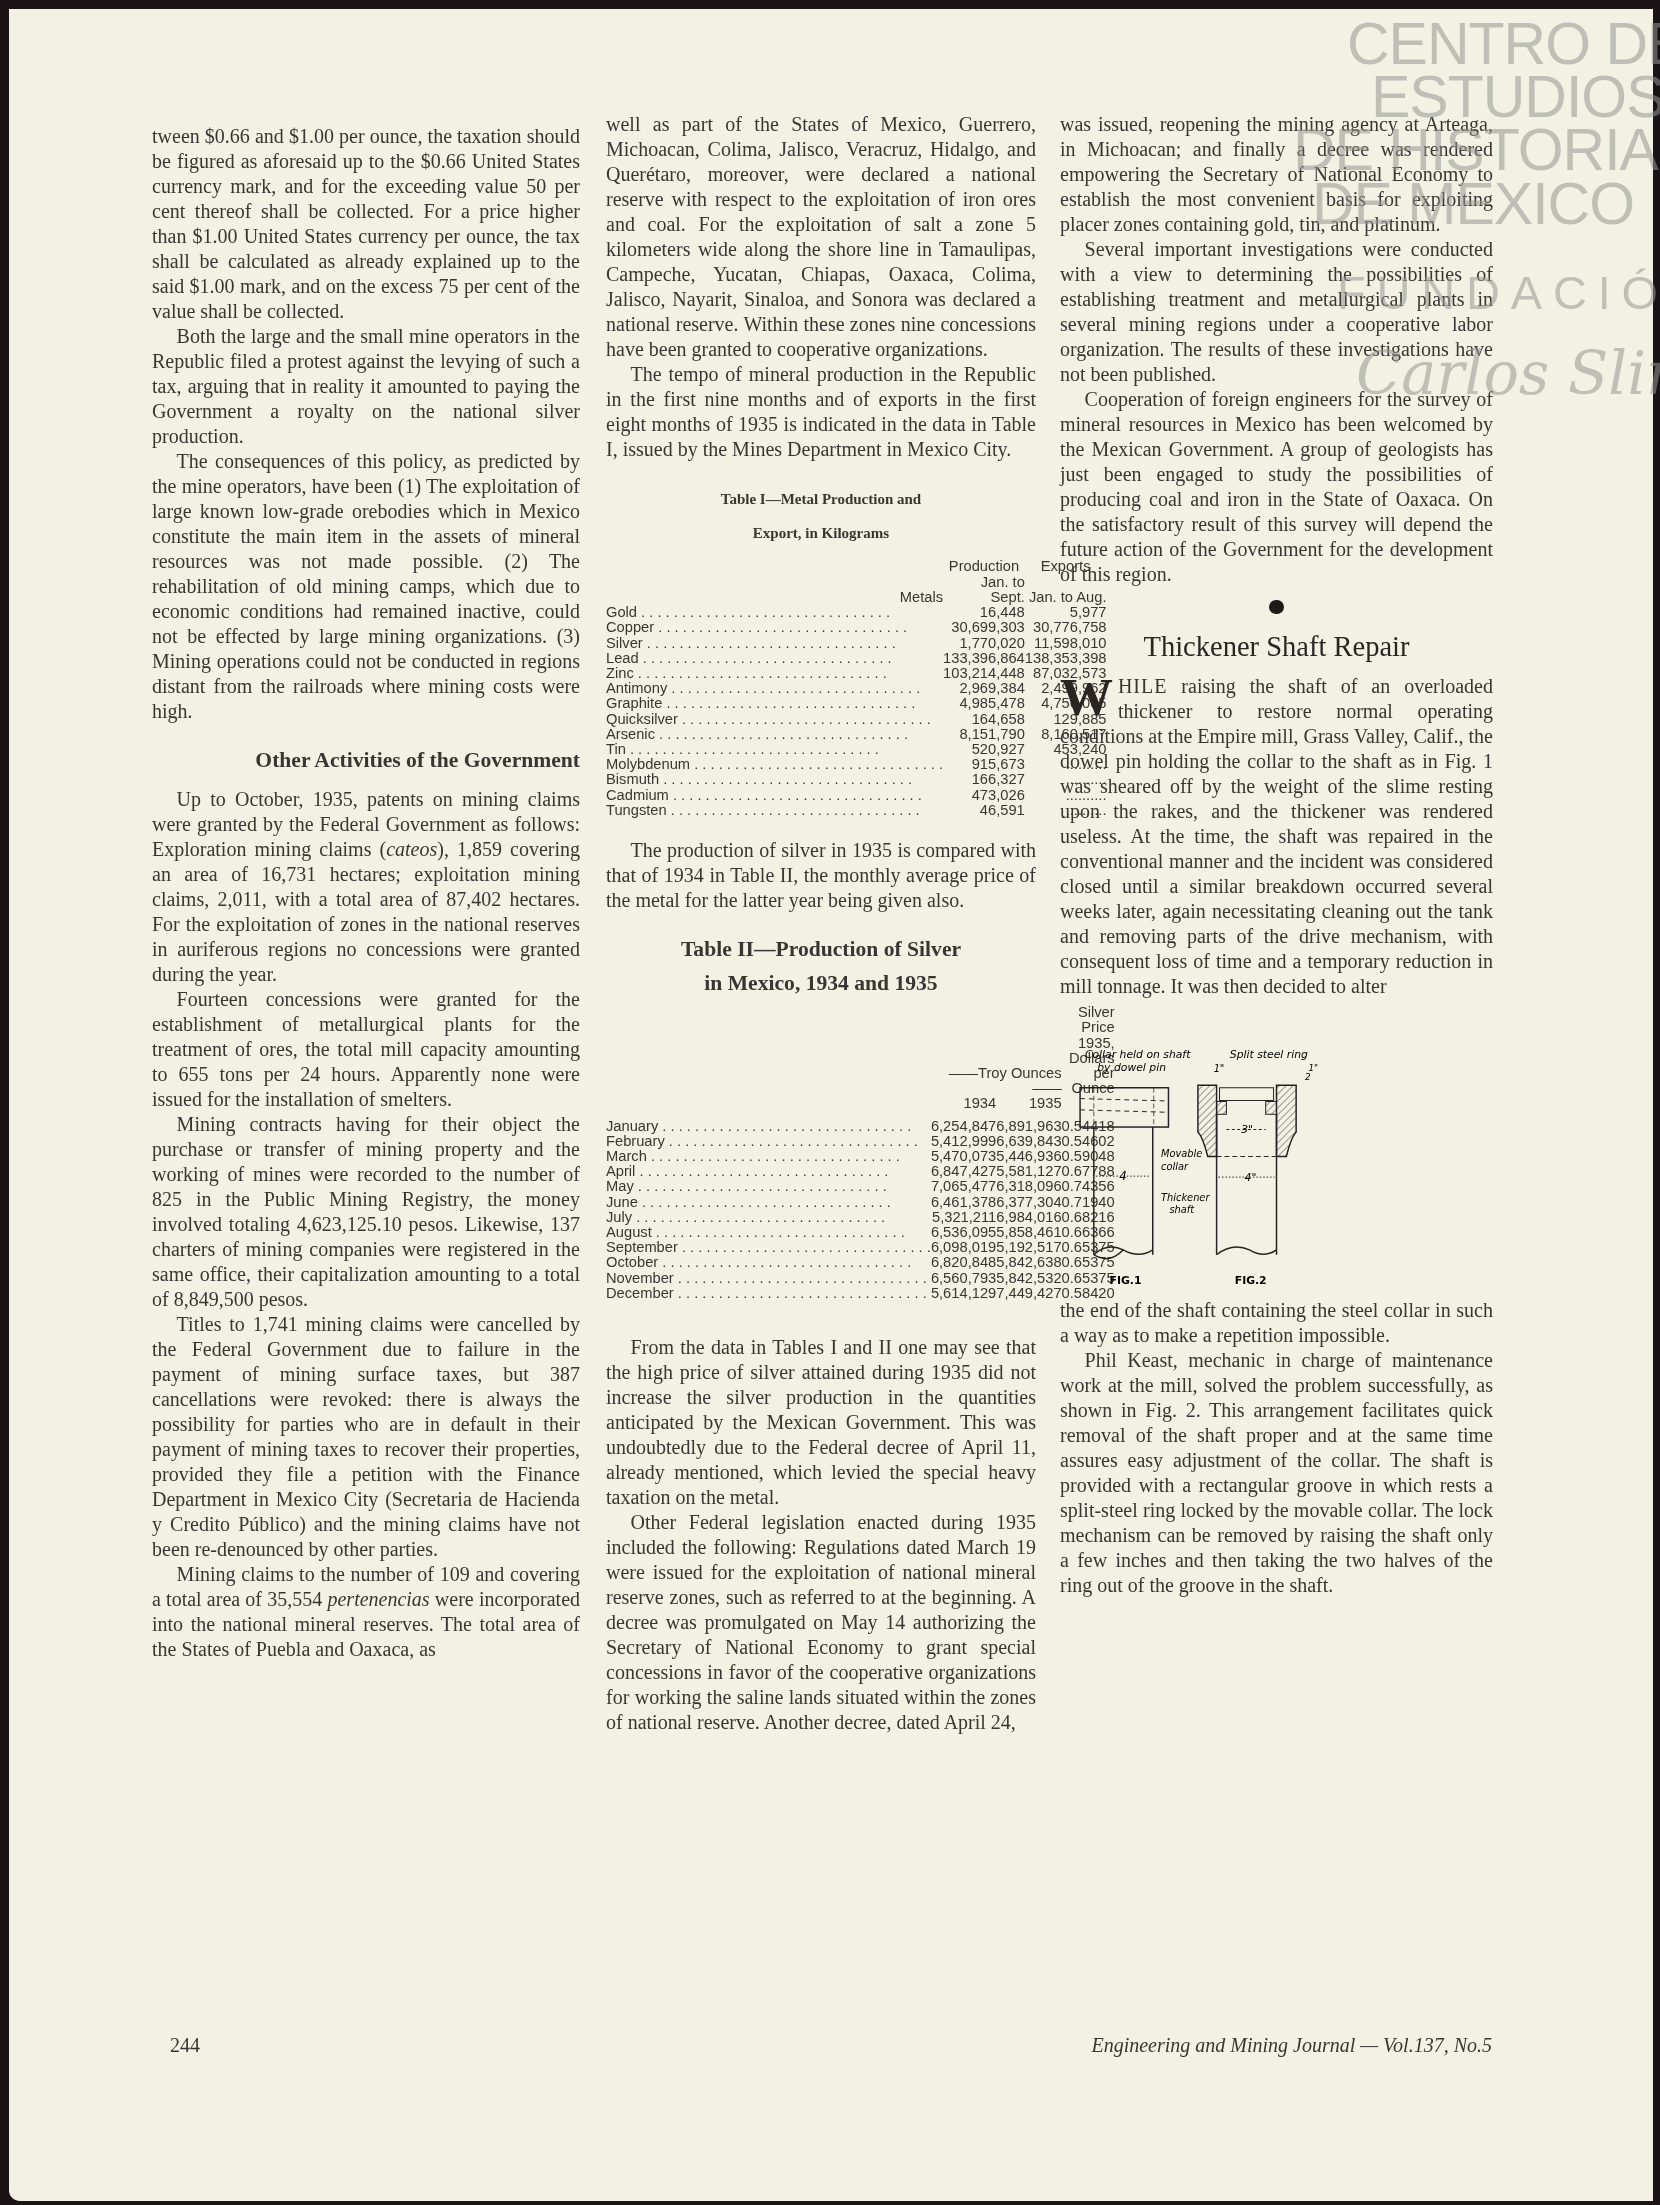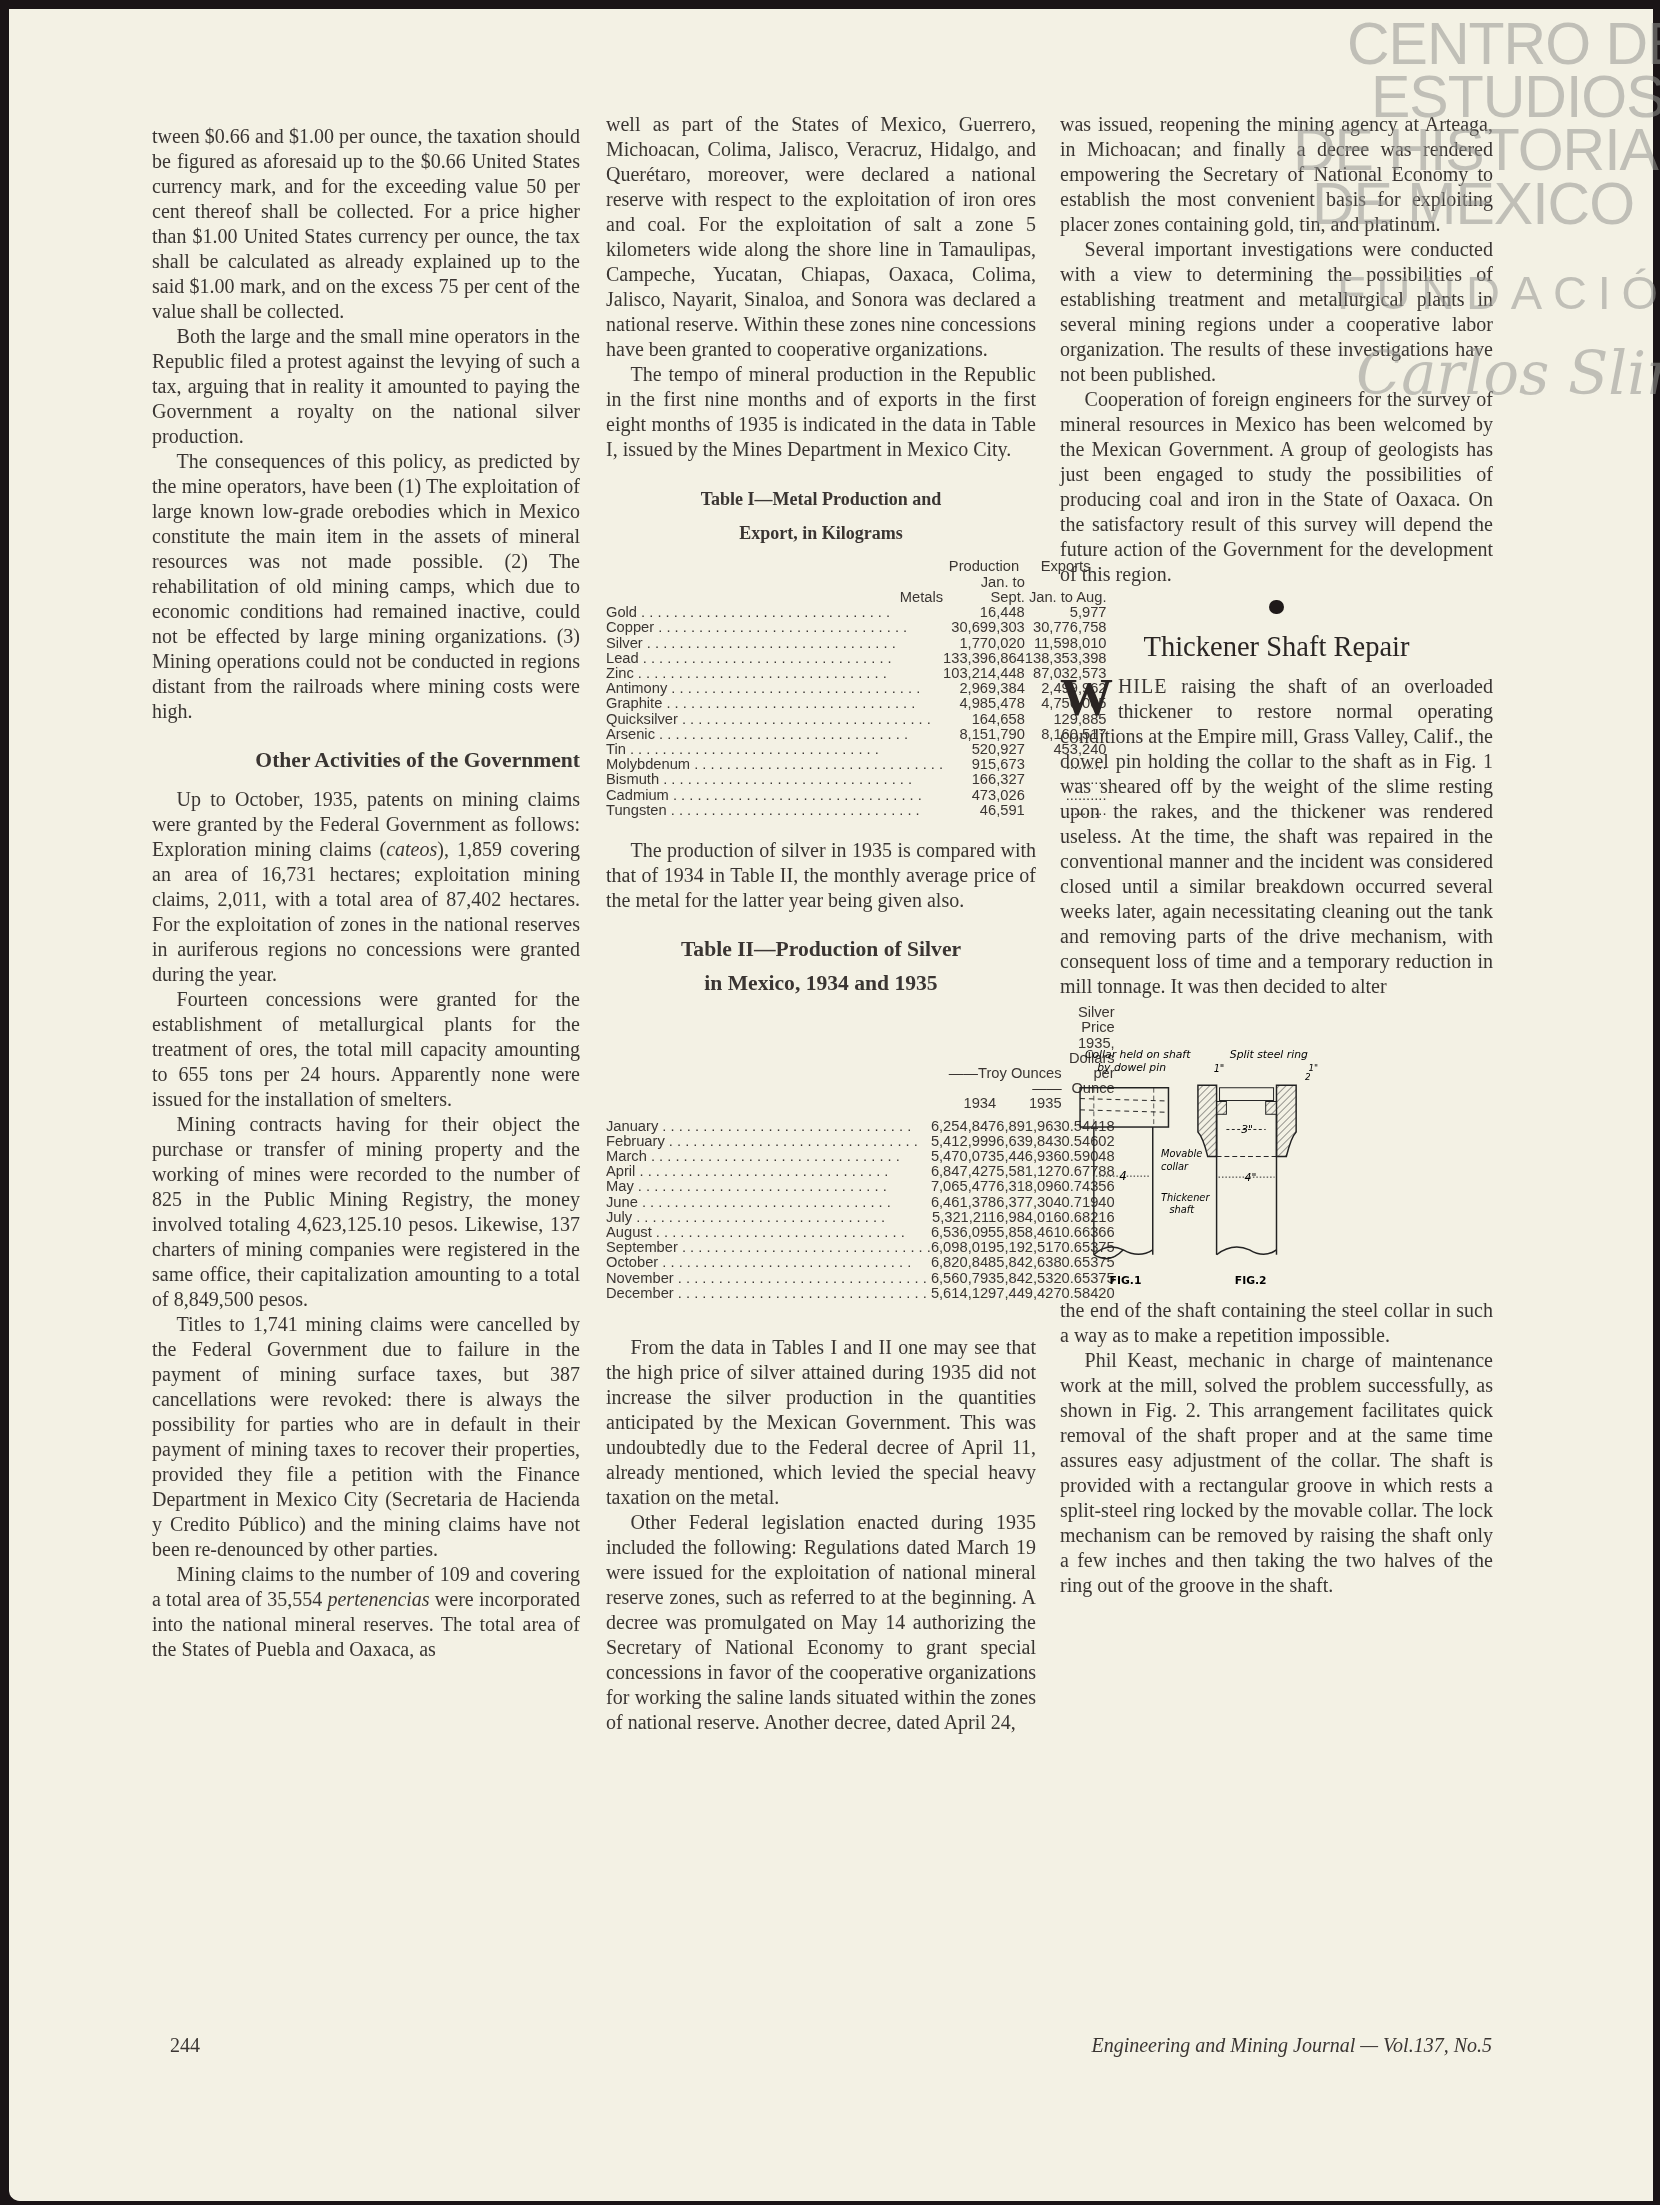--- a/index.html
+++ b/index.html
@@ -22,21 +22,21 @@
   .wm5 { left:1337px; top:265px; font-size:47px; letter-spacing:10.8px; }
   .wm6 { left:1356px; top:339px; font-size:59px; font-style:italic; font-family:"DejaVu Serif",serif; }
 
   .col { position:absolute; font-size:20px; line-height:25px; text-align:justify; }
   .c1 { left:152px; top:124px; width:428px; }
   .c2 { left:606px; top:112px; width:430px; }
   .c3 { left:1060px; top:112px; width:433px; }
   .col p { margin:0; text-indent:0; }
   .col p.ind { text-indent:24.6px; }
   .h-sec { font-weight:bold; font-size:21.6px; text-align:right; margin:23.6px 0 14.7px 0; }
-  .tbl-title { font-weight:bold; text-align:center; font-size:18px; line-height:34px; margin:19.7px 0 9.8px 0; }
+  .tbl-title { font-weight:bold; text-align:center; font-size:15px; line-height:34px; margin:19.7px 0 9.8px 0; }
   .tbl-title2 { text-align:center; font-size:21.6px; line-height:34px; margin:19.7px 0 4.9px 0; font-weight:bold; }
   table.data { border-collapse:collapse; width:100%; font-size:14.7px; line-height:15.2px; font-family:Liberation Sans, sans-serif; }
   table.data td, table.data th { padding:0; font-weight:normal; vertical-align:bottom; }
   table.data td.num, table.data th.num { text-align:right; }
   table.data th { text-align:right; }
   .lead { overflow:hidden; white-space:nowrap; }
   .lead::after { content:" . . . . . . . . . . . . . . . . . . . . . . . . . . . . . . ."; }
   .bullet { width:14.7px; height:14.7px; background:#1f1a1a; border-radius:50%; margin:12.8px auto 19.7px auto; }
   .h-art { font-weight:normal; font-size:28.5px; text-align:center; margin:0 0 14.7px 0; color:#2a2523; }
   .dropcap { float:left; font-size:53px; line-height:42px; margin:2px 4.9px 0 0; font-weight:bold; color:#2a2523; }

